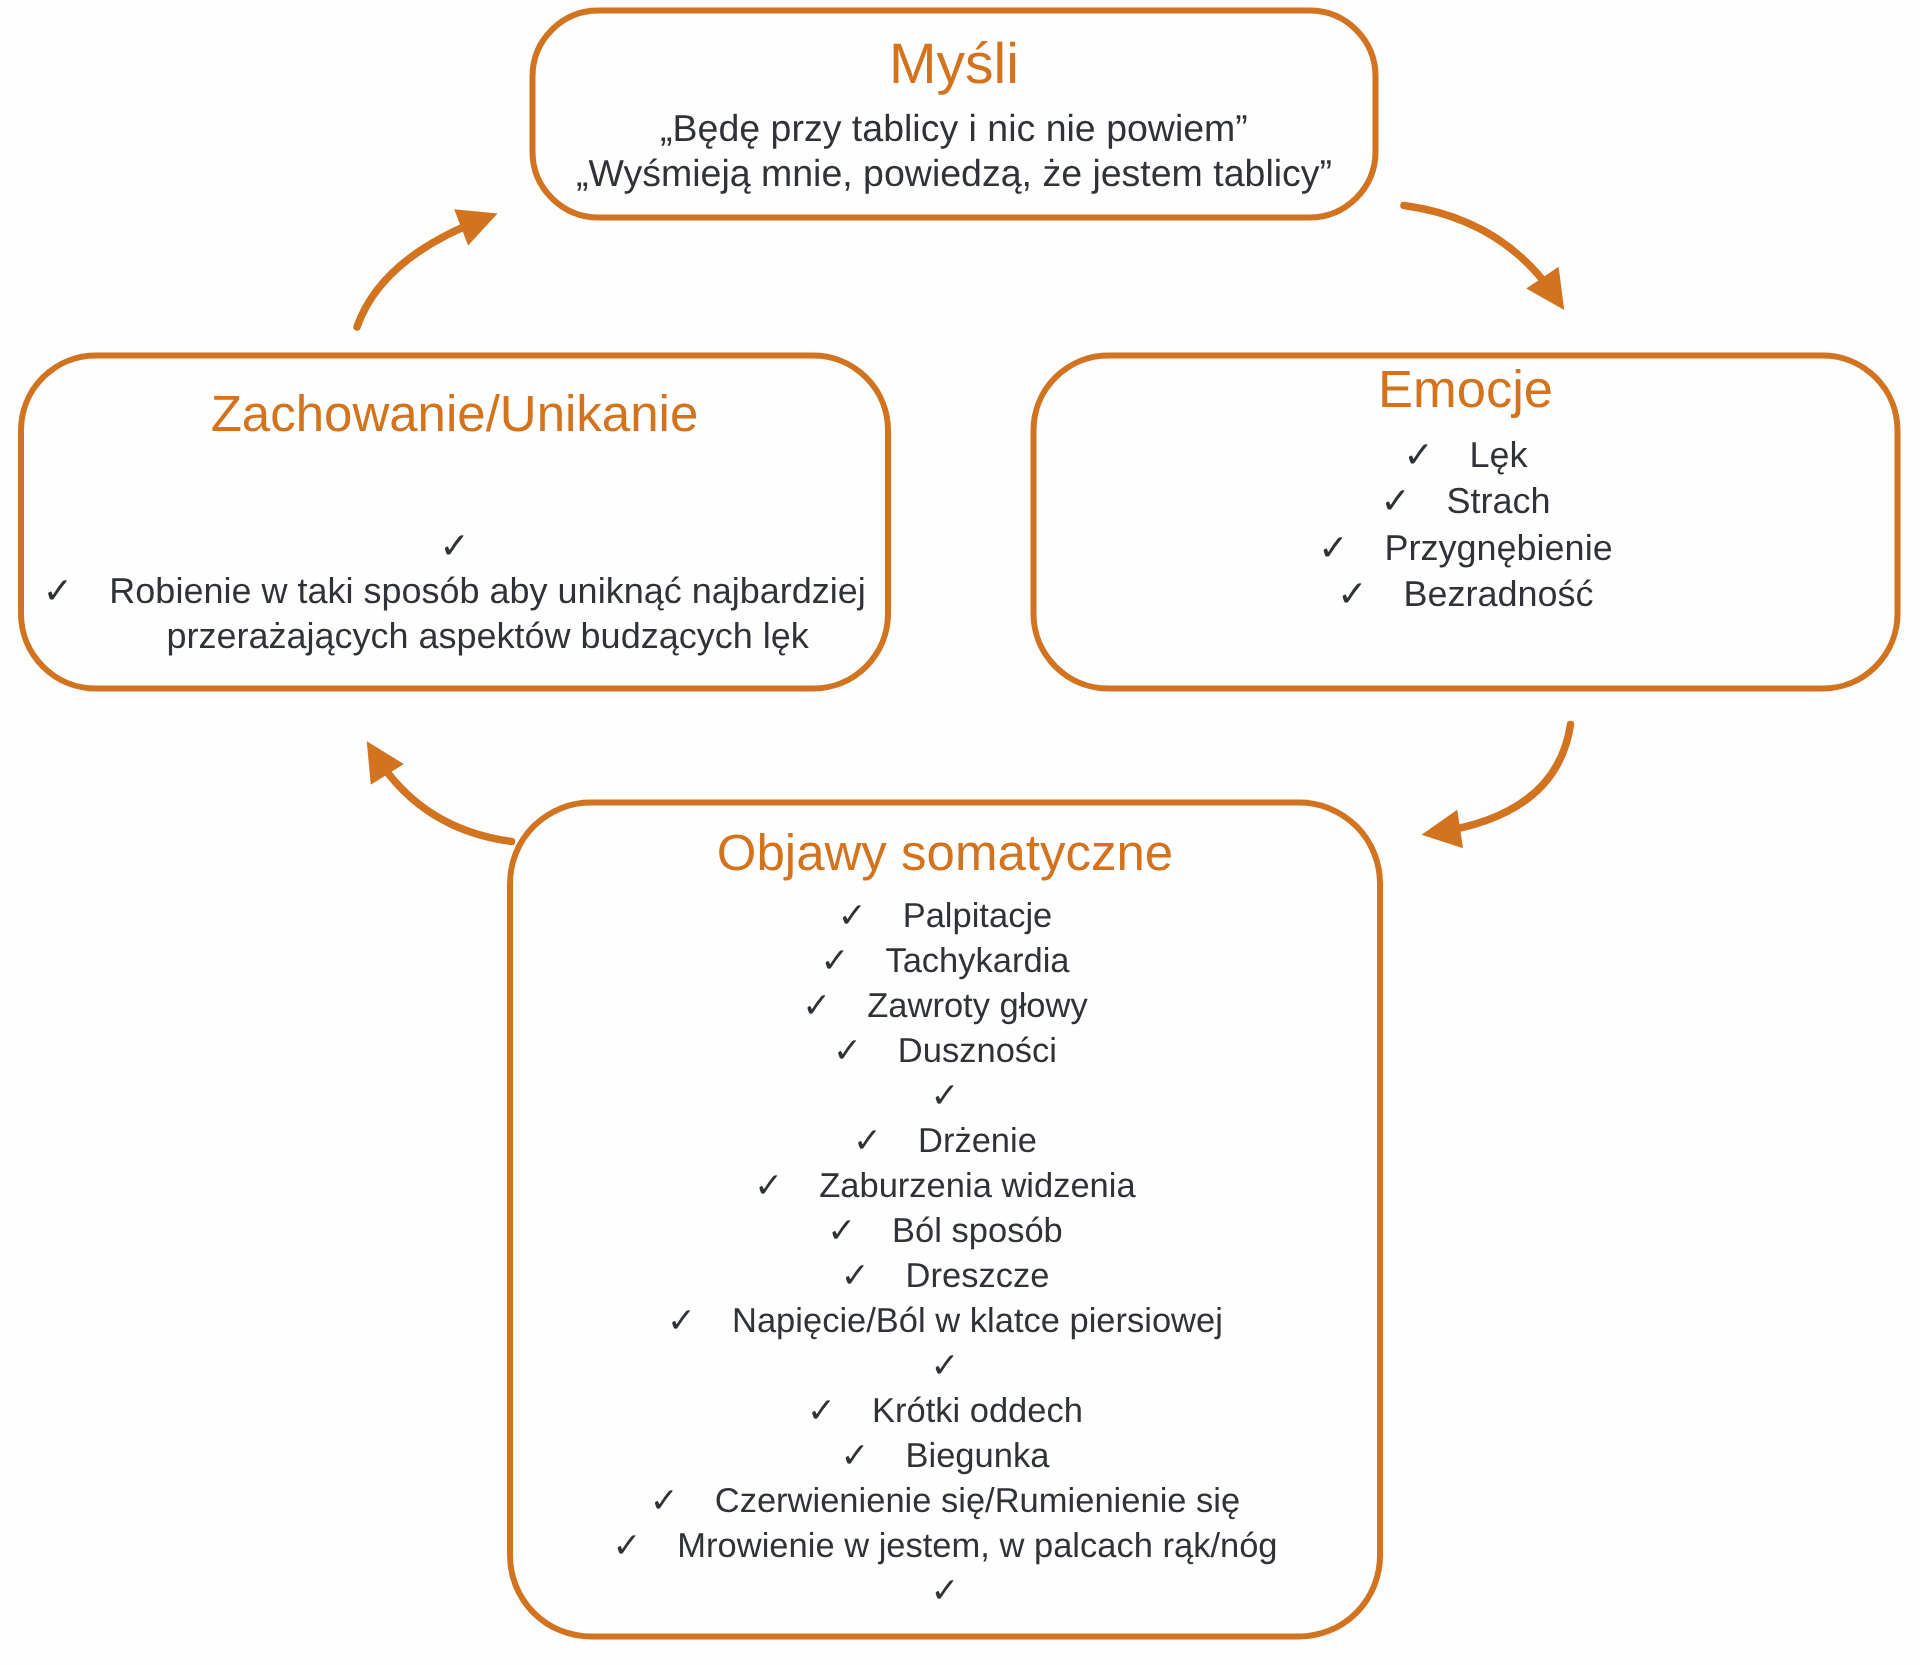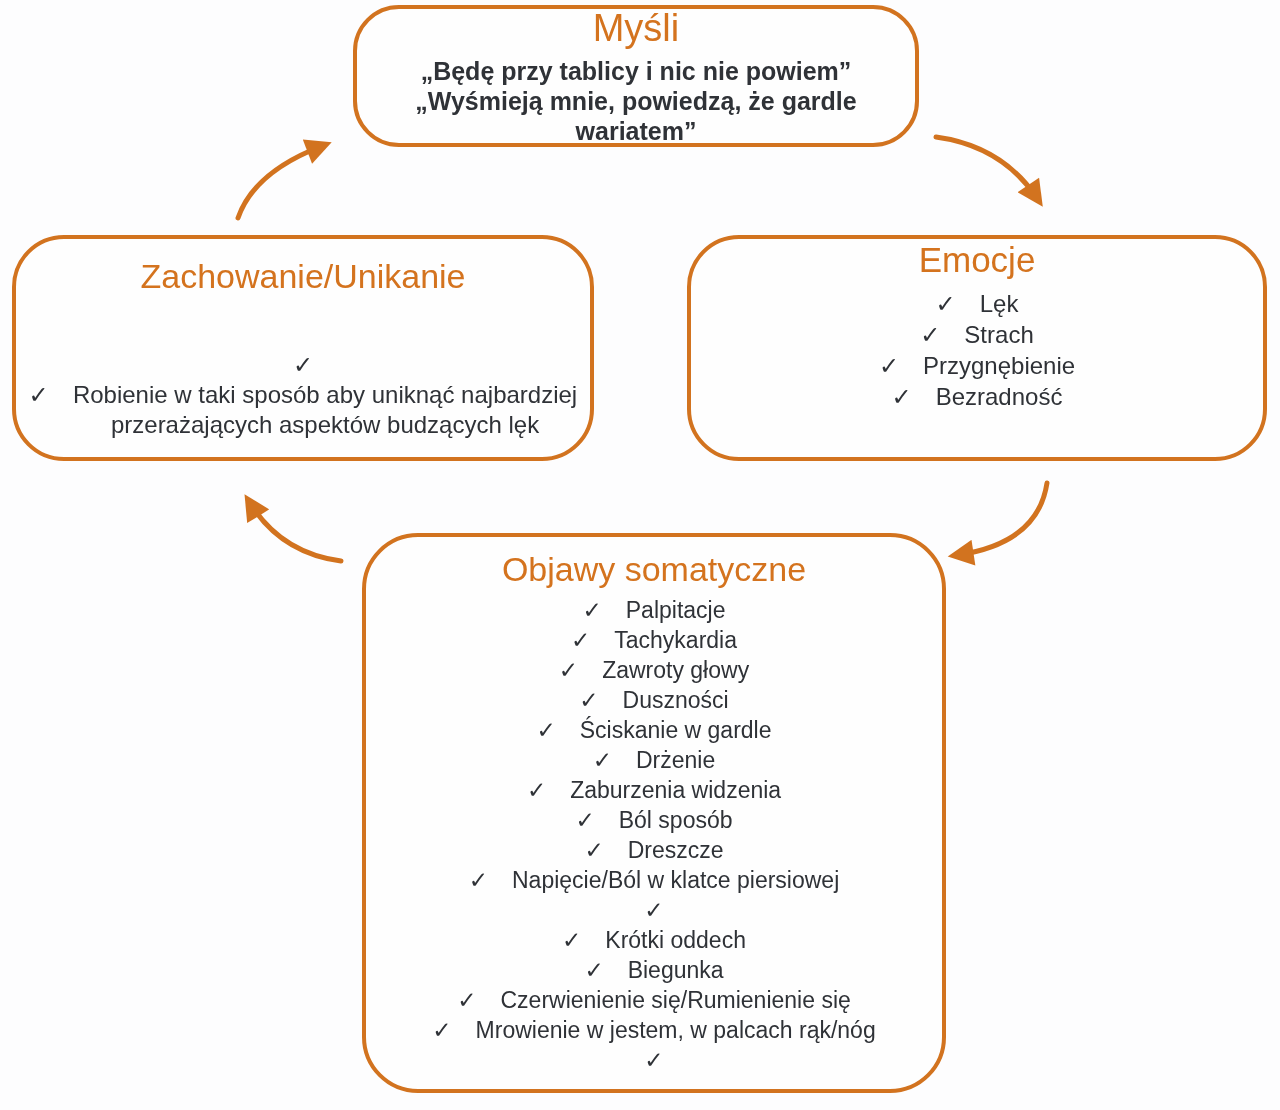--- a/index.html
+++ b/index.html
@@ -49,42 +49,41 @@
     left: 353px; top: 5px;
     width: 566px; height: 142px;
     border-radius: 46px;
     justify-content: center;
   }
   .node-mysli .node-title { font-size: 38px; margin-bottom: 5px; }
   .quote {
     font-size: 25px;
     line-height: 30px;
     margin: 0;
-    font-weight: bold;
   }
   
   .node-zachowanie {
     left: 12px; top: 235px;
     width: 582px; height: 226px;
     border-radius: 52px;
     justify-content: center;
     padding: 0 8px;
     gap: 45px;
   }
   .node-zachowanie .node-title { font-size: 34px; margin-bottom: 8px; }
   .node-emocje {
     left: 687px; top: 235px;
     width: 580px; height: 226px;
     border-radius: 52px;
     justify-content: flex-start;
   }
   .node-emocje .node-title { font-size: 35px; margin-bottom: 7px; }
   
   .node-objawy {
-    left: 362px; top: 533px;
+    left: 338px; top: 533px;
     width: 584px; height: 560px;
     border-radius: 56px;
     padding-top: 12px;
   }
   .node-objawy .node-title { font-size: 34px; margin-bottom: 5px; }
   
   .check-list {
     list-style: none;
     margin: 0;
     padding: 0;
@@ -115,21 +114,21 @@
     </defs>
     <path class="curve" d="M 238 218 Q 254 172 322 146" marker-end="url(#arrowhead)"></path>
     <path class="curve" d="M 936 137 Q 1002 146 1037 198" marker-end="url(#arrowhead)"></path>
     <path class="curve" d="M 1047 483 Q 1038 543 958 555" marker-end="url(#arrowhead)"></path>
     <path class="curve" d="M 341 561 Q 281 553 250 503" marker-end="url(#arrowhead)"></path>
   </svg>
 
   <div class="node node-mysli">
     <div class="node-title">Myśli</div>
     <p class="quote">„Będę przy tablicy i nic nie powiem”</p>
-    <p class="quote">„Wyśmieją mnie, powiedzą, że gardle wariatem”</p>
+    <p class="quote">„Wyśmieją mnie, powiedzą, że jestem tablicy”</p>
   </div>
 
   <div class="node node-zachowanie">
     <div class="node-title">Zachowanie/Unikanie</div>
     <ul class="check-list">
 
         <li>
           <span class="check-icon">✓</span>
         </li>
 
@@ -185,21 +184,20 @@
           <span class="item-text">Zawroty głowy</span>
         </li>
 
         <li>
           <span class="check-icon">✓</span>
           <span class="item-text">Duszności</span>
         </li>
 
         <li>
           <span class="check-icon">✓</span>
-          <span class="item-text">Ściskanie w gardle</span>
         </li>
 
         <li>
           <span class="check-icon">✓</span>
           <span class="item-text">Drżenie</span>
         </li>
 
         <li>
           <span class="check-icon">✓</span>
           <span class="item-text">Zaburzenia widzenia</span>

